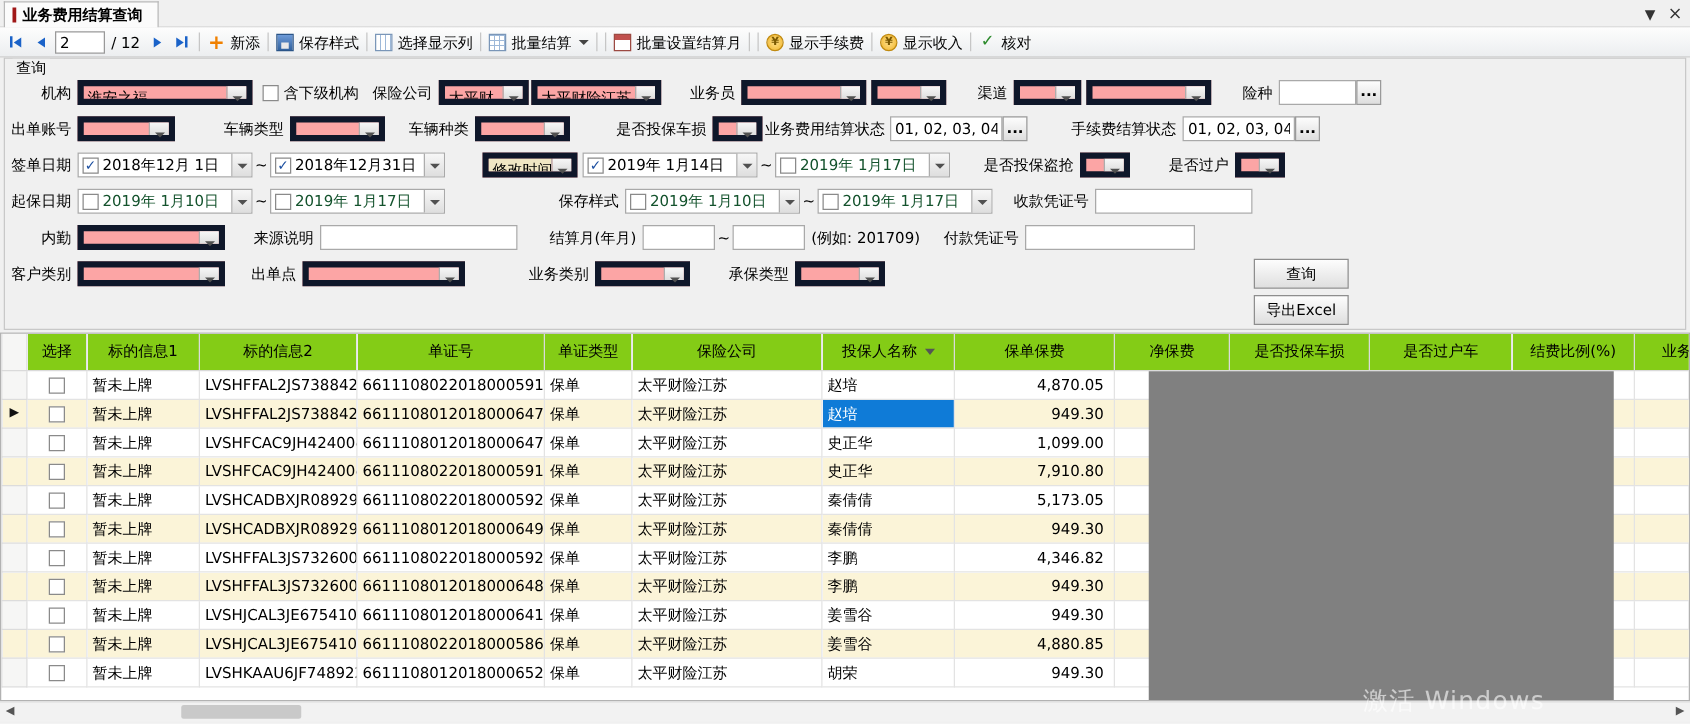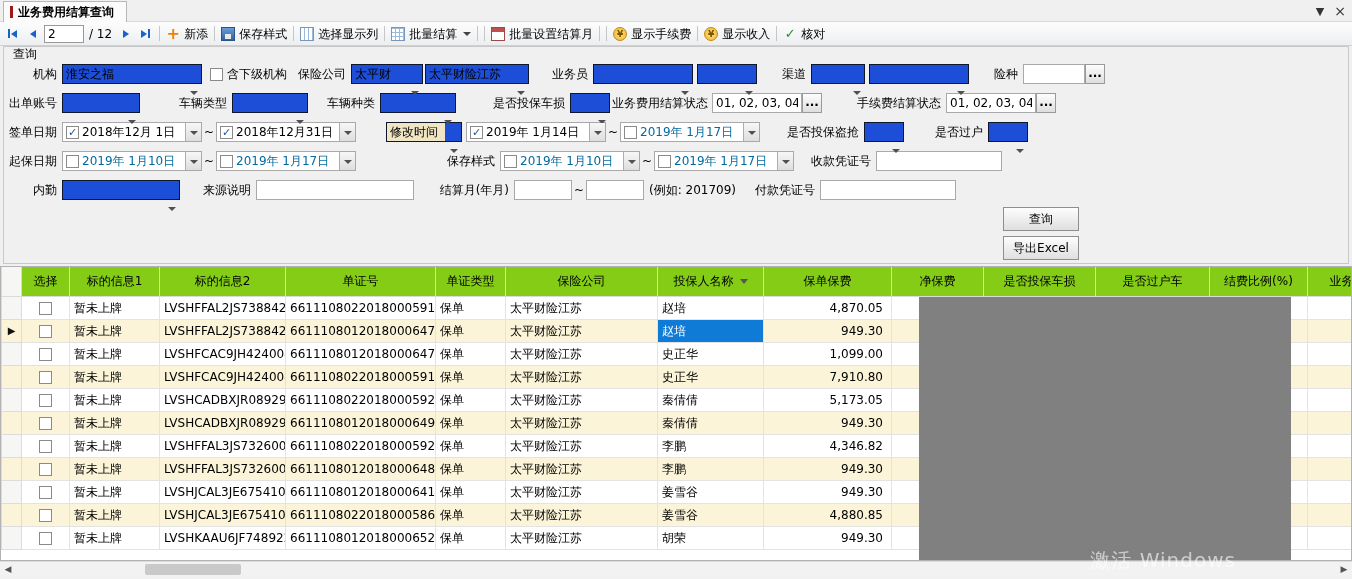--- a/index.html
+++ b/index.html
@@ -40,28 +40,28 @@
   .ic-check::before { content:"\2713"; color:#2e8b2e; font-size:13px; font-weight:bold; }
 
   
   .query { position:absolute; left:3px; top:46px; width:1346px; height:218px; background:#f0f0f0; border:1px solid #c8c8c8; }
   .query-title { position:absolute; left:6px; top:0; padding:0 3px; line-height:15px; background:#f0f0f0; z-index:2; }
   .qbody { position:absolute; left:0; top:0; width:100%; height:100%; padding-top:16px; }
   .qrow { display:flex; align-items:center; height:22px; margin-bottom:7px; padding-left:2px; white-space:nowrap; }
   .ql { display:inline-block; text-align:right; padding-right:5px; flex:none; overflow:hidden; }
   .ql-left { display:inline-block; text-align:left; padding-left:5px; flex:none; }
   .ti { height:20px; border:1px solid #a9a9a9; background:#fff; padding:0 3px; font-size:12px; flex:none; font-family:inherit; }
-  .combo { display:inline-flex; height:20px; border:1px solid #0f172a; background:#1d4ed8; flex:none;align-items:flex-end; }
+  .combo { display:inline-flex; height:20px; border:5px solid #0f172a; background:#fca5a5; flex:none; }
   .combo .ct { flex:1; padding:0 3px; line-height:18px; overflow:hidden; }
   .combo.hl .ct { background:#f0e6c4; }
   .cbtn { width:16px; flex:none; background:linear-gradient(#f7f7f7,#dedede); border-left:1px solid #adadad; position:relative; }
   .cbtn::after { content:""; position:absolute; left:4px; top:8px; border-left:4px solid transparent; border-right:4px solid transparent; border-top:4px solid #505050; }
   .dateedit { display:inline-flex; align-items:center; height:20px; border:1px solid #a9a9a9; background:#fff; padding-left:3px; gap:3px; flex:none; }
   .de-txt { flex:1; line-height:18px; overflow:hidden; }
-  .de-txt.un { color:#0369a1; }
+  .de-txt.un { color:#14532d; }
   .cb { display:inline-flex; align-items:center; justify-content:center; width:13px; height:13px; border:1px solid #8a8a8a; background:#fff; font-size:11px; line-height:11px; color:#1c4fa0; flex:none; }
   .chk { display:inline-flex; align-items:center; gap:4px; flex:none; }
   .tl { width:14px; text-align:center; flex:none; }
   .btn-sm { width:20px; height:20px; border:1px solid #9a9a9a; background:linear-gradient(#fdfdfd,#dedede); text-align:center; line-height:16px; font-weight:bold; flex:none; }
   .btn { position:absolute; width:76px; height:24px; border:1px solid #8e8e8e; background:linear-gradient(#fdfdfd,#dfdfdf); text-align:center; line-height:22px; }
   .btn-search { left:999px; top:160px; }
   .btn-export { left:999px; top:189px; }
 
   
   .grid { position:absolute; left:0; top:266px; width:1352px; height:295px; background:#fff; border:1px solid #b2b2b2; overflow:hidden; }
@@ -329,20 +329,42 @@
       <input class="ti" style="width: 158px;">
       <span class="ql" style="width:86px;margin-left:14px">结算月(年月)</span>
       <input class="ti" style="width: 58px;">
       <span class="tl">~</span>
       <input class="ti" style="width: 58px;">
       <span class="ql-left" style="width:96px">(例如: 201709)</span>
       <span class="ql" style="width:76px;margin-left:4px">付款凭证号</span>
       <input class="ti" style="width: 136px;">
     </div>
 
+    <div class="qrow">
+      <span class="ql" style="width:56px">客户类别</span>
+      <span class="combo" style="width:118px">
+          <span class="ct"></span>
+          <span class="cbtn"></span>
+        </span>
+      <span class="ql" style="width:52px;margin-left:10px">出单点</span>
+      <span class="combo" style="width:130px">
+          <span class="ct"></span>
+          <span class="cbtn"></span>
+        </span>
+      <span class="ql" style="width:64px;margin-left:40px">业务类别</span>
+      <span class="combo" style="width:76px">
+          <span class="ct"></span>
+          <span class="cbtn"></span>
+        </span>
+      <span class="ql" style="width:64px;margin-left:20px">承保类型</span>
+      <span class="combo" style="width:72px">
+          <span class="ct"></span>
+          <span class="cbtn"></span>
+        </span>
+    </div>
 
     <span class="btn btn-search">查询</span>
     <span class="btn btn-export">导出Excel</span>
   </div>
 </div>
 
 <div class="grid">
   <table>
     <colgroup>
       <col style="width:20px">

